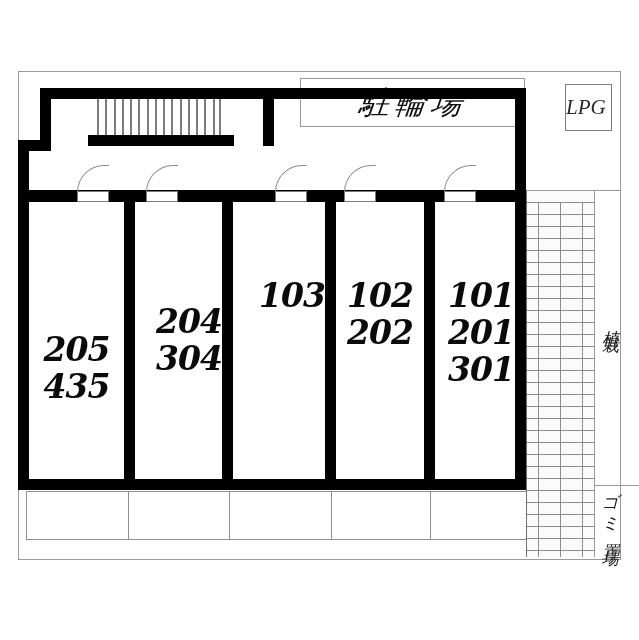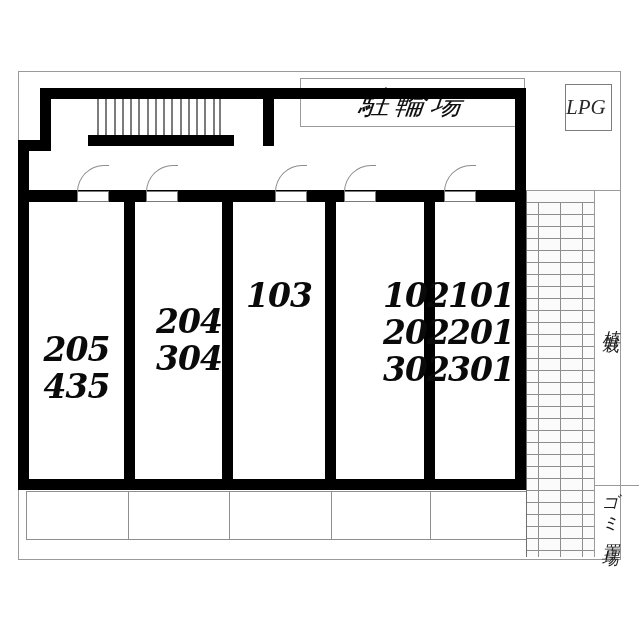--- a/index.html
+++ b/index.html
@@ -196,28 +196,27 @@
   <div class="abs unit-nums" style="left:29px;top:303px;width:95px;margin-top:28px;">
     <div>205</div>
     <div>435</div>
   </div>
 
   <div class="abs unit-nums" style="left:135px;top:303px;width:87px;text-align:right;">
     <div>204</div>
     <div>304</div>
   </div>
 
-  <div class="abs unit-nums" style="left:233px;top:277px;width:92px;">
+  <div class="abs unit-nums" style="left:233px;top:277px;width:92px;text-align:right;">
     <div>103</div>
   </div>
 
-  <div class="abs unit-nums" style="left:336px;top:277px;width:88px;margin-left:36px;">
+  <div class="abs unit-nums" style="left:336px;top:277px;width:88px;">
     <div>102</div>
     <div>202</div>
-    <div>302</div>
   </div>
 
   <div class="abs unit-nums" style="left:435px;top:277px;width:92px;">
     <div>101</div>
     <div>201</div>
     <div>301</div>
   </div>
 
   <div class="abs balcony" style="left:29px;top:491px;width:103px;height:44px;"></div>
   <div class="abs balcony" style="left:26px;top:491px;width:109px;height:49px;"></div>

